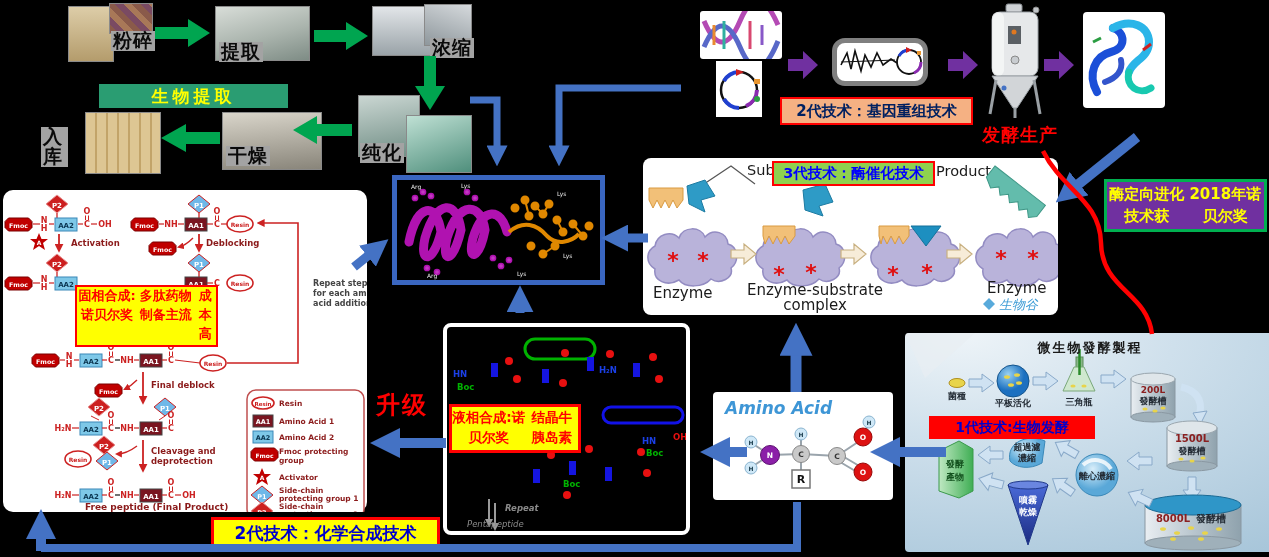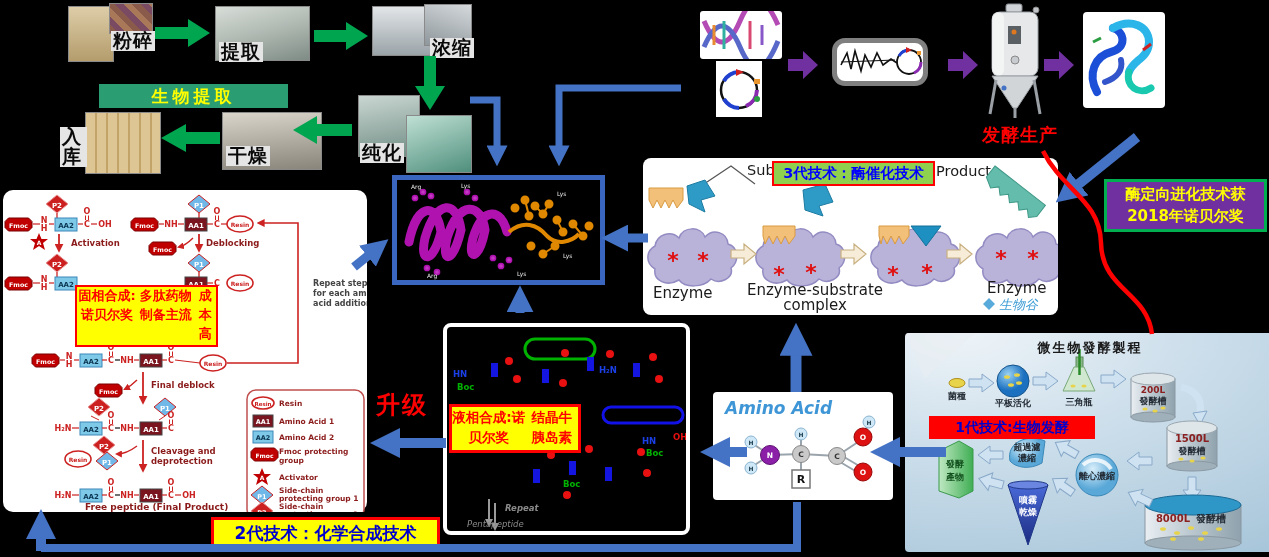--- a/index.html
+++ b/index.html
@@ -1,21 +1,21 @@
 <!DOCTYPE html>
 <html><head>
 <meta charset="utf-8">
 <style>
   html,body{margin:0;padding:0;background:#000;}
   #canvas{position:relative;width:1269px;height:557px;background:#000;overflow:hidden;
           font-family:"DejaVu Sans",sans-serif;}
   .abs{position:absolute;}
   svg{font-family:"DejaVu Sans",sans-serif;}
   .photo{position:absolute;border:1px solid #8a8a8a;box-sizing:border-box;}
-  .chip{position:absolute;background:#e5e5e5;color:#0a0a0a;font-weight:900;font-size:19px;
+  .chip{position:absolute;background:#a3a3a3;color:#0a0a0a;font-weight:900;font-size:19px;
         line-height:1.05;padding:0 2px;letter-spacing:1px;}
   .banner{position:absolute;box-sizing:border-box;text-align:center;font-weight:bold;
           display:flex;align-items:center;justify-content:center;}
   .panel{position:absolute;box-sizing:border-box;background:#fff;}
   .note-yellow{position:absolute;box-sizing:border-box;background:#ffff00;border:3px solid #ff0000;
         color:#ff0000;font-weight:900;text-align:center;display:flex;
         justify-content:center;z-index:12;}
   .tinylabel{position:absolute;font-weight:bold;line-height:1;}
   #overlay{position:absolute;left:0;top:0;z-index:60;pointer-events:none;}
   .z10{z-index:10}.z20{z-index:20}
@@ -37,21 +37,21 @@
   <div class="chip" style="left:430px;top:38px;">浓缩</div>
 
   <div class="photo" style="left:358px;top:95px;width:62px;height:62px;background:linear-gradient(170deg,#cad6d2,#6f8d84);"></div>
   <div class="photo" style="left:406px;top:115px;width:66px;height:58px;background:linear-gradient(160deg,#bfe0d4,#4f8f7c);"></div>
   <div class="chip" style="left:360px;top:143px;">纯化</div>
 
   <div class="photo" style="left:222px;top:112px;width:100px;height:58px;background:linear-gradient(175deg,#d9d5ca,#89857a);"></div>
   <div class="chip" style="left:226px;top:146px;">干燥</div>
 
   <div class="photo" style="left:85px;top:112px;width:76px;height:62px;background:repeating-linear-gradient(90deg,#ddc693 0 9px,#c2a469 9px 11px),linear-gradient(#e7d3a5,#b3935c);"></div>
-  <div class="chip" style="left:60px;top:127px;width:23px;">入库</div>
+  <div class="chip" style="left:41px;top:127px;width:23px;">入库</div>
 
   <div class="banner" style="left:99px;top:84px;width:189px;height:24px;background:#2a9d72;color:#ffff00;font-size:17px;letter-spacing:4px;">生物提取</div>
 
 
   <div class="abs" style="left:700px;top:11px;width:82px;height:48px;background:#fff;border-radius:3px;">
     <svg width="82" height="48" viewBox="0 0 82 48">
       <g>
         <path d="M4,10 C16,38 28,38 40,10 C52,-18 64,-18 78,14" fill="none" stroke="#b44ab4" stroke-width="5"></path>
         <path d="M4,36 C16,8 28,8 40,36 C52,64 64,64 78,30" fill="none" stroke="#5868c8" stroke-width="5"></path>
         <line x1="14" y1="14" x2="14" y2="34" stroke="#e88a30" stroke-width="3"></line>
@@ -84,20 +84,21 @@
       <g>
         <circle cx="72" cy="19" r="12" fill="#fff" stroke="#111" stroke-width="1.8"></circle>
         <path d="M62,13 A12,12 0 0 1 72,7" fill="none" stroke="#2040d0" stroke-width="3"></path>
         <path d="M84,19 A12,12 0 0 1 77,30" fill="none" stroke="#8a2ab0" stroke-width="3"></path>
         <polygon points="69,4 75,7 69,10" fill="#d02020"></polygon>
         <rect x="80" y="8" width="4" height="4" fill="#e8952e"></rect>
       </g>
     </svg>
   </div>
 
+  <div class="banner" style="left:780px;top:97px;width:193px;height:28px;background:#F5B183;border:2.5px solid #ff0000;color:#002060;font-size:15px;">2代技术：基因重组技术</div>
 
   <div class="abs" style="left:984px;top:2px;width:62px;height:122px;">
     <svg width="62" height="122" viewBox="0 0 62 122">
       <g>
         <rect x="22" y="2" width="16" height="8" rx="2" fill="#cfd2d6" stroke="#8a8f94"></rect>
         <rect x="8" y="10" width="46" height="64" rx="8" fill="#e6e8ea" stroke="#9aa0a5"></rect>
         <rect x="8" y="10" width="12" height="64" rx="6" fill="#f6f7f8" opacity="0.8"></rect>
         <rect x="24" y="24" width="13" height="18" fill="#5a5f64"></rect>
         <circle cx="30" cy="30" r="2.5" fill="#e07820"></circle>
         <circle cx="31" cy="58" r="4" fill="#c8ccd0" stroke="#888"></circle>
@@ -118,21 +119,21 @@
         <path d="M14,80 C4,62 12,44 28,40 C44,36 42,20 30,16" fill="none" stroke="#1b4fd8" stroke-width="8" stroke-linecap="round"></path>
         <path d="M30,16 C48,6 66,14 66,30 C66,46 50,48 46,60" fill="none" stroke="#2bb5e8" stroke-width="8" stroke-linecap="round"></path>
         <path d="M46,60 C42,74 56,84 68,76" fill="none" stroke="#18c9b0" stroke-width="7" stroke-linecap="round"></path>
         <path d="M22,70 C34,66 40,58 38,48" fill="none" stroke="#3355cc" stroke-width="6" stroke-linecap="round"></path>
         <path d="M60,38 l8,-6" stroke="#d02020" stroke-width="3"></path>
         <path d="M18,26 l-8,4" stroke="#2a9d42" stroke-width="3"></path>
       </g>
     </svg>
   </div>
 
-  <div class="banner" style="left:1104px;top:179px;width:163px;height:53px;background:#7030A0;border:3px solid #00B050;color:#ffff00;font-size:15px;flex-direction:column;line-height:1.45;">
+  <div class="banner" style="left:1104px;top:179px;width:163px;height:53px;background:#7030A0;border:3px solid #00B050;color:#ffff00;font-size:15px;flex-direction:row;line-height:1.45;">
     <span>酶定向进化技术获</span>
     <span>2018年诺贝尔奖</span>
   </div>
 
   <div class="abs z10" style="left:392px;top:175px;width:213px;height:110px;border:5px solid #3a66c0;box-sizing:border-box;background:#000;">
     <svg width="203" height="100" viewBox="0 0 203 100">
       <g>
         <path d="M12,62 C20,22 40,22 44,52 C36,84 22,84 28,58 C40,18 60,20 64,50 C56,84 44,84 50,58 C62,20 84,22 88,50 C82,80 70,82 76,58 C86,26 104,28 110,52" fill="none" stroke="#b012b0" stroke-width="9" stroke-linecap="round"></path>
         <g stroke="#b012b0" stroke-width="1.5" fill="#c23ac2">
           <circle cx="18" cy="18" r="2.6"></circle>

